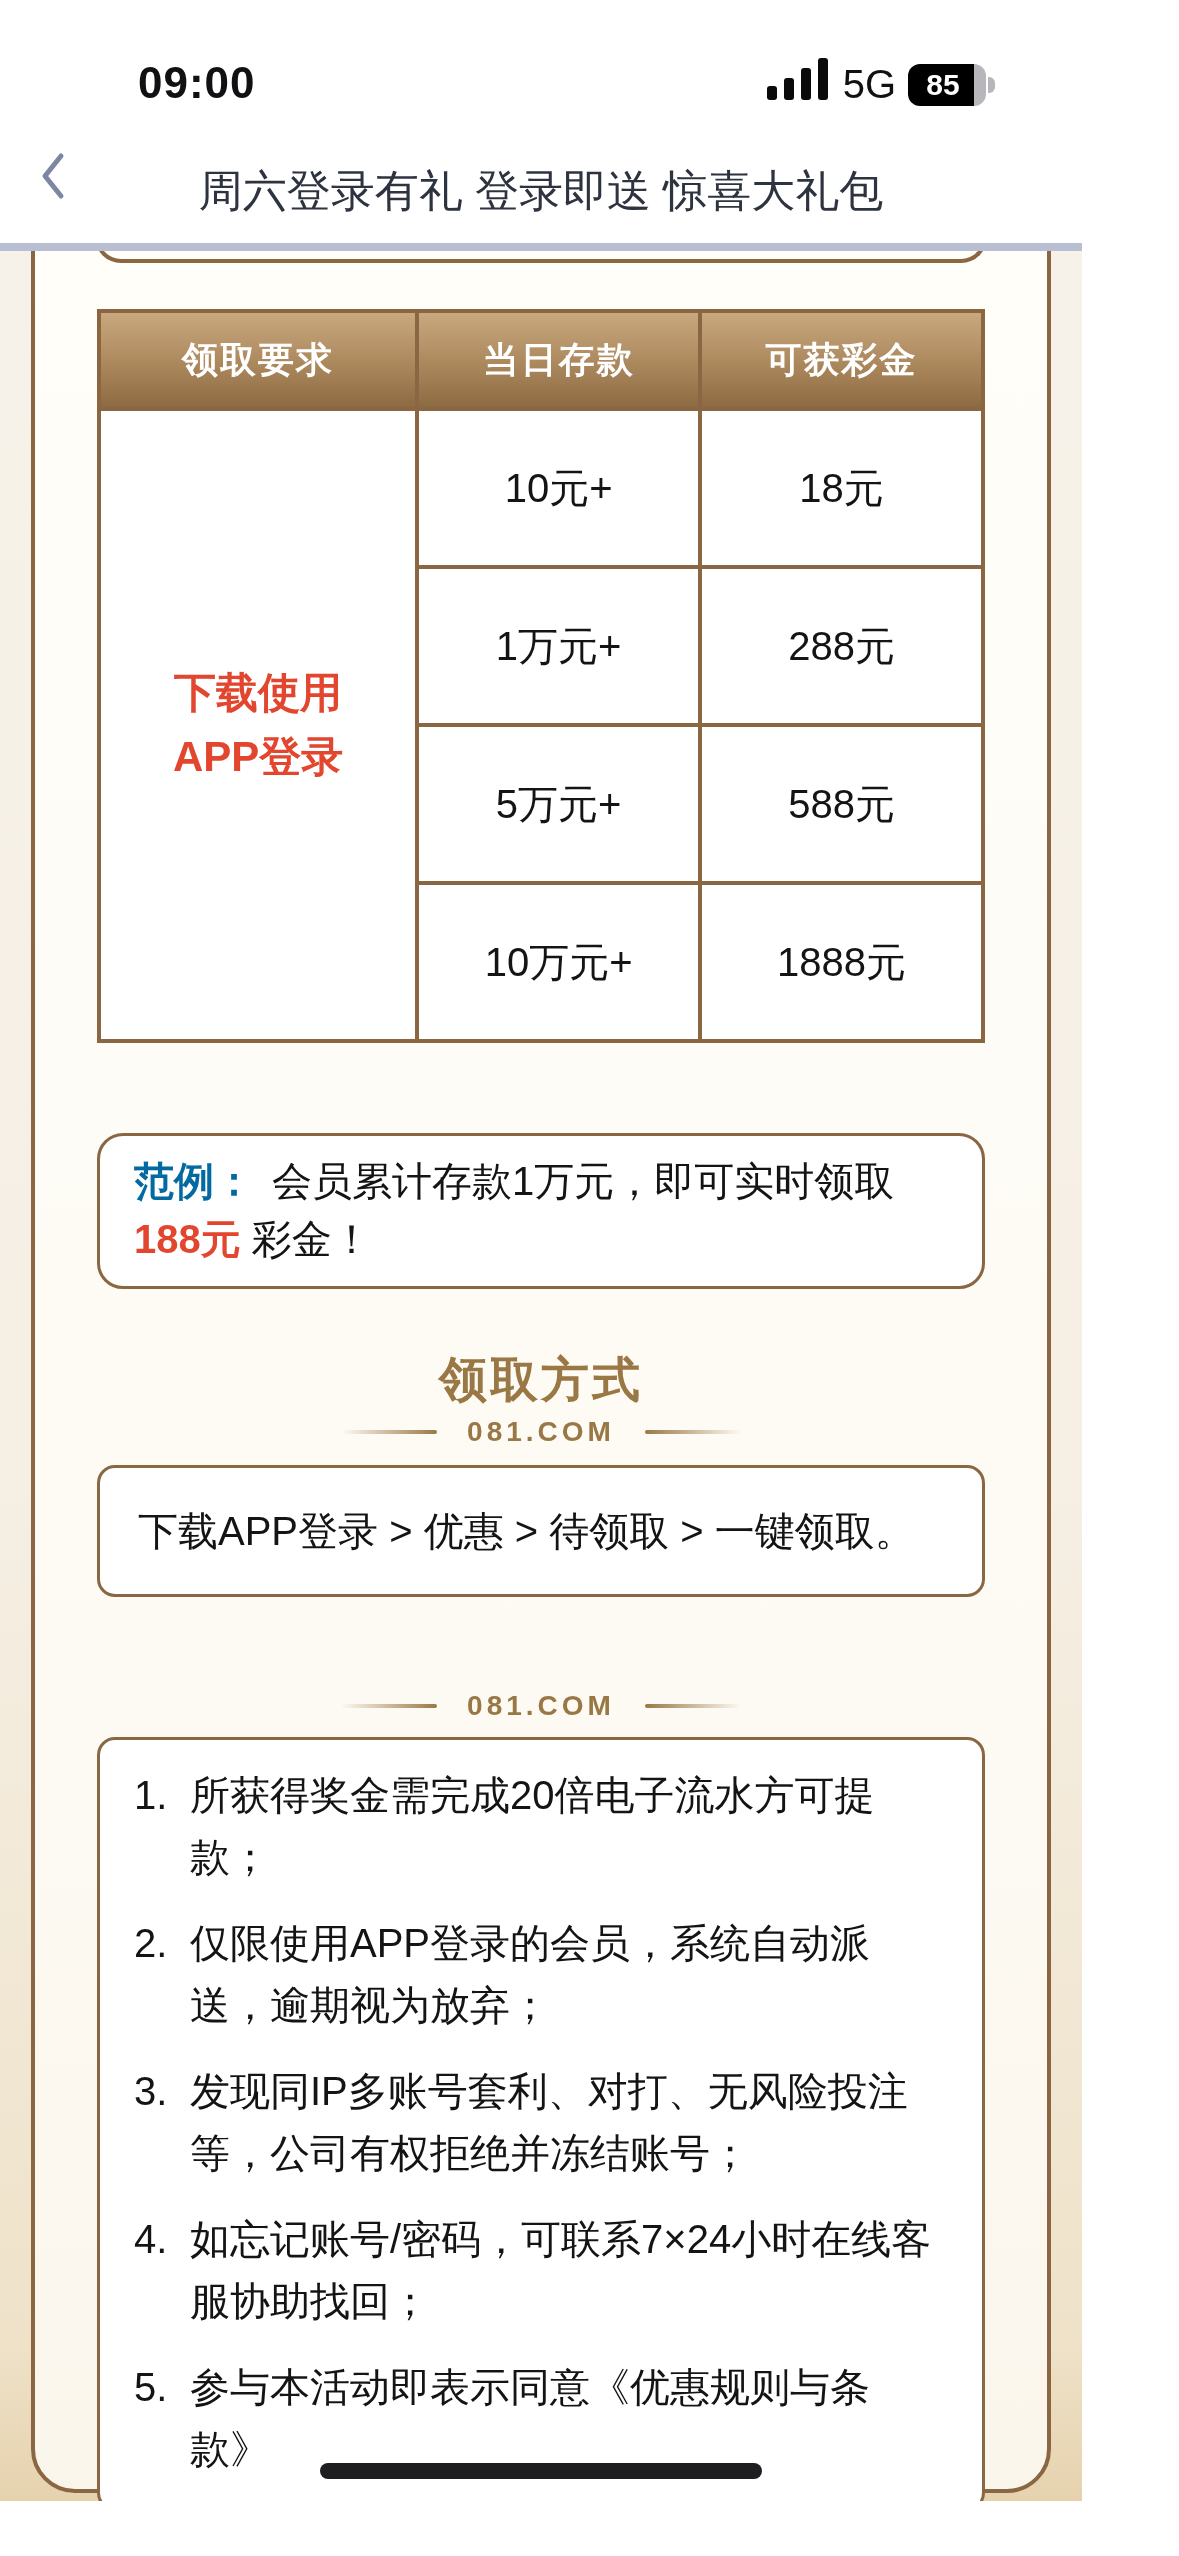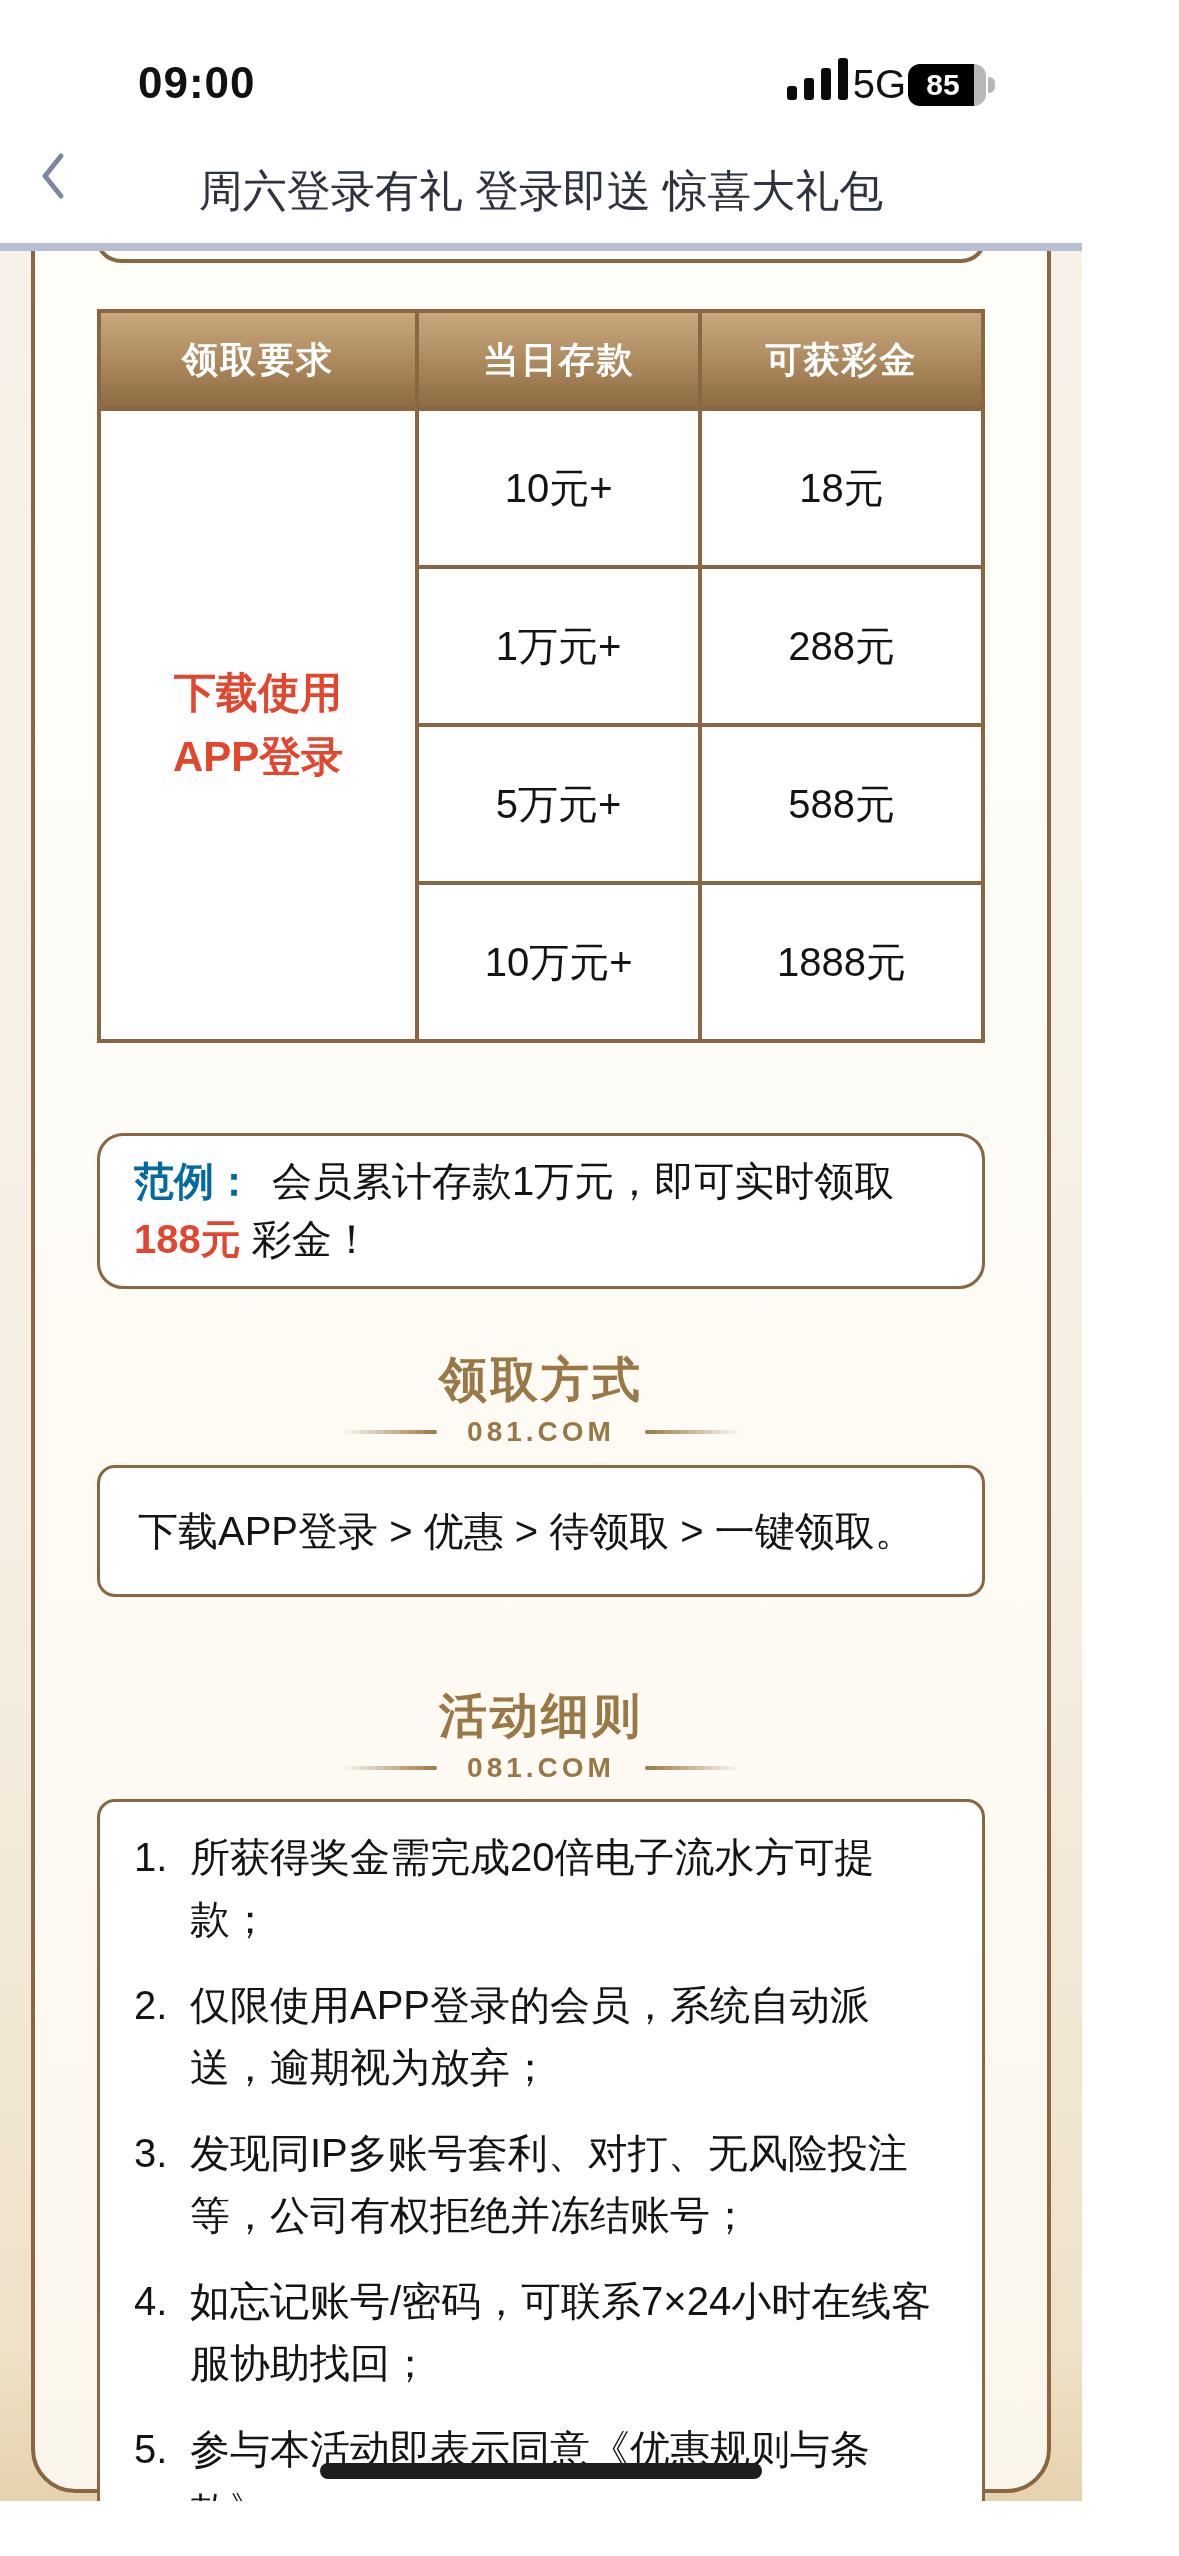--- a/index.html
+++ b/index.html
@@ -3,21 +3,21 @@
 <meta charset="utf-8">
 <style>
   html,body{margin:0;padding:0;}
   body{font-family:"Liberation Sans","DejaVu Sans",sans-serif;-webkit-font-smoothing:antialiased;}
   #screen{position:relative;width:1082px;height:2556px;background:#ffffff;overflow:hidden;}
 
   
   .status-bar{height:112px;display:flex;justify-content:space-between;align-items:flex-end;
     padding:0 96px 0 138px;box-sizing:border-box;background:#ffffff;}
   .time{font-size:44px;font-weight:700;color:#111114;letter-spacing:1px;padding-bottom:4px;}
-  .status-right{display:flex;align-items:flex-end;gap:2px;padding-bottom:6px;}
+  .status-right{display:flex;align-items:flex-end;gap:12px;padding-bottom:6px;}
   .net-label{font-size:40px;font-weight:500;color:#111114;line-height:44px;}
   .battery{position:relative;width:78px;height:42px;border-radius:12px;
     background:linear-gradient(to right,#000000 84%,#b6b6bb 84%);
     display:flex;align-items:center;justify-content:center;}
   .battery-num{color:#ffffff;font-size:30px;font-weight:700;letter-spacing:0px;padding-right:8px;}
   .battery-tip{position:absolute;right:-9px;top:13px;width:7px;height:16px;
     background:#b6b6bb;border-radius:0 6px 6px 0;}
 
   
   .nav{position:relative;background:#ffffff;padding:50px 0 24px;border-bottom:8px solid #b8bfd3;}
@@ -163,21 +163,20 @@
           <span class="brand-line left"></span>
           <span class="brand-text">081.COM</span>
           <span class="brand-line right"></span>
         </div>
       </div>
       <div class="panel claim-panel">
         <span>下载APP登录 &gt; 优惠 &gt; 待领取 &gt; 一键领取。</span>
       </div>
 
       <div class="section-head rules">
-        <div class="section-title">活动细则</div>
         <div class="brand-row">
           <span class="brand-line left"></span>
           <span class="brand-text">081.COM</span>
           <span class="brand-line right"></span>
         </div>
       </div>
       <div class="panel rules-panel">
         <ol class="rules-list">
           <li>
             <span class="rule-num">1.</span>

